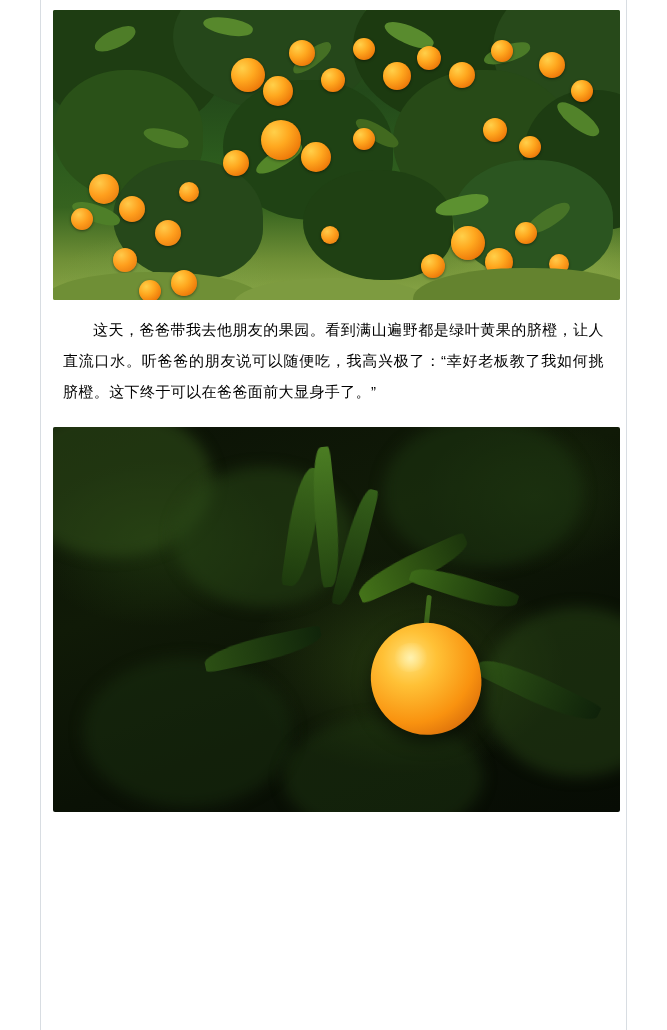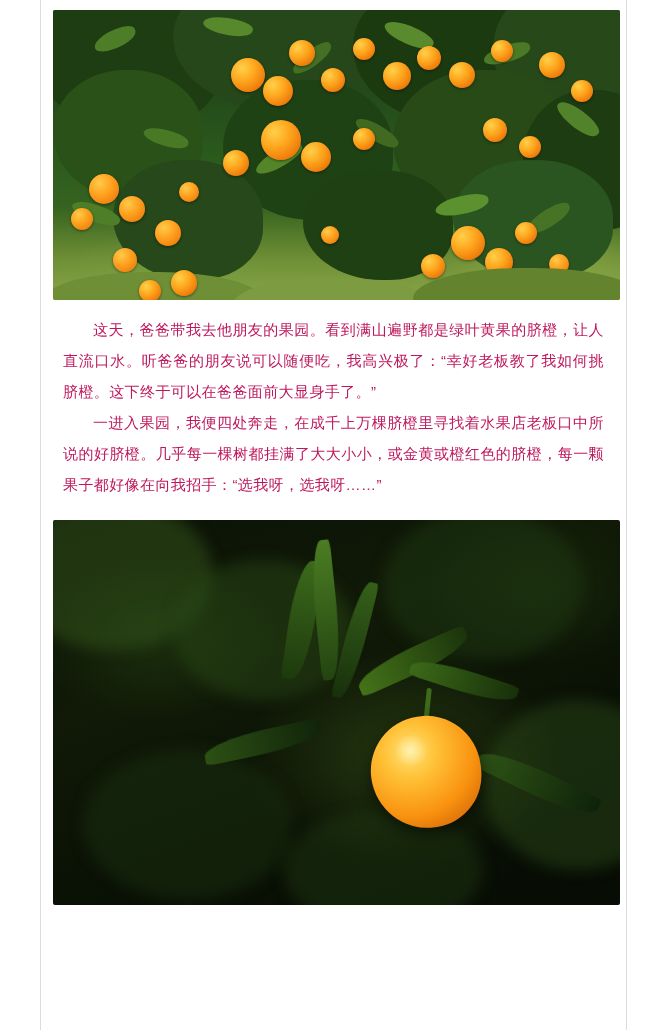--- a/index.html
+++ b/index.html
@@ -99,21 +99,21 @@
     top: 16%;
     width: 34%;
     height: 26%;
     border-radius: 50%;
     background: radial-gradient(circle, rgba(255,255,220,0.55), rgba(255,255,220,0) 70%);
   }
 
   
   .body-text {
     padding: 14px 10px 10px 10px;
-    color: #be185d;
+    color: #000000;
     font-size: 15px;
     line-height: 31px;
     letter-spacing: 0.4px;
     text-align: justify;
   }
   .body-text p {
     margin: 0 0 0 0;
     text-indent: 2em;
   }
 </style>
@@ -187,21 +187,20 @@
         <div class="leafmass" style="left:-10px;top:262px;width:220px;height:60px;background:#6f8f36;"></div>
         <div class="leafmass" style="left:180px;top:268px;width:200px;height:56px;background:#7d9b40;"></div>
         <div class="leafmass" style="left:360px;top:258px;width:230px;height:64px;background:#64832f;"></div>
         <div class="orange" style="left:118px;top:260px;width:26px;height:26px;"></div>
         <div class="orange" style="left:86px;top:270px;width:22px;height:22px;"></div>
       </div>
     </div>
 
     <div class="body-text">
       <p>这天，爸爸带我去他朋友的果园。看到满山遍野都是绿叶黄果的脐橙，让人直流口水。听爸爸的朋友说可以随便吃，我高兴极了：“幸好老板教了我如何挑脐橙。这下终于可以在爸爸面前大显身手了。”</p>
-      <p>一进入果园，我便四处奔走，在成千上万棵脐橙里寻找着水果店老板口中所说的好脐橙。几乎每一棵树都挂满了大大小小，或金黄或橙红色的脐橙，每一颗果子都好像在向我招手：“选我呀，选我呀……”</p>
     </div>
 
     <div class="figure bottom">
       <div class="night">
         <div class="blob" style="left:-40px;top:-20px;width:200px;height:150px;background:rgba(50,80,25,0.55);"></div>
         <div class="blob" style="left:120px;top:40px;width:180px;height:140px;background:rgba(40,70,22,0.5);"></div>
         <div class="blob" style="left:330px;top:-10px;width:200px;height:150px;background:rgba(30,55,18,0.5);"></div>
         <div class="blob" style="left:430px;top:180px;width:190px;height:170px;background:rgba(45,75,24,0.45);"></div>
         <div class="blob" style="left:30px;top:230px;width:210px;height:150px;background:rgba(25,48,15,0.5);"></div>
         <div class="blob" style="left:230px;top:290px;width:200px;height:120px;background:rgba(35,62,20,0.4);"></div>

